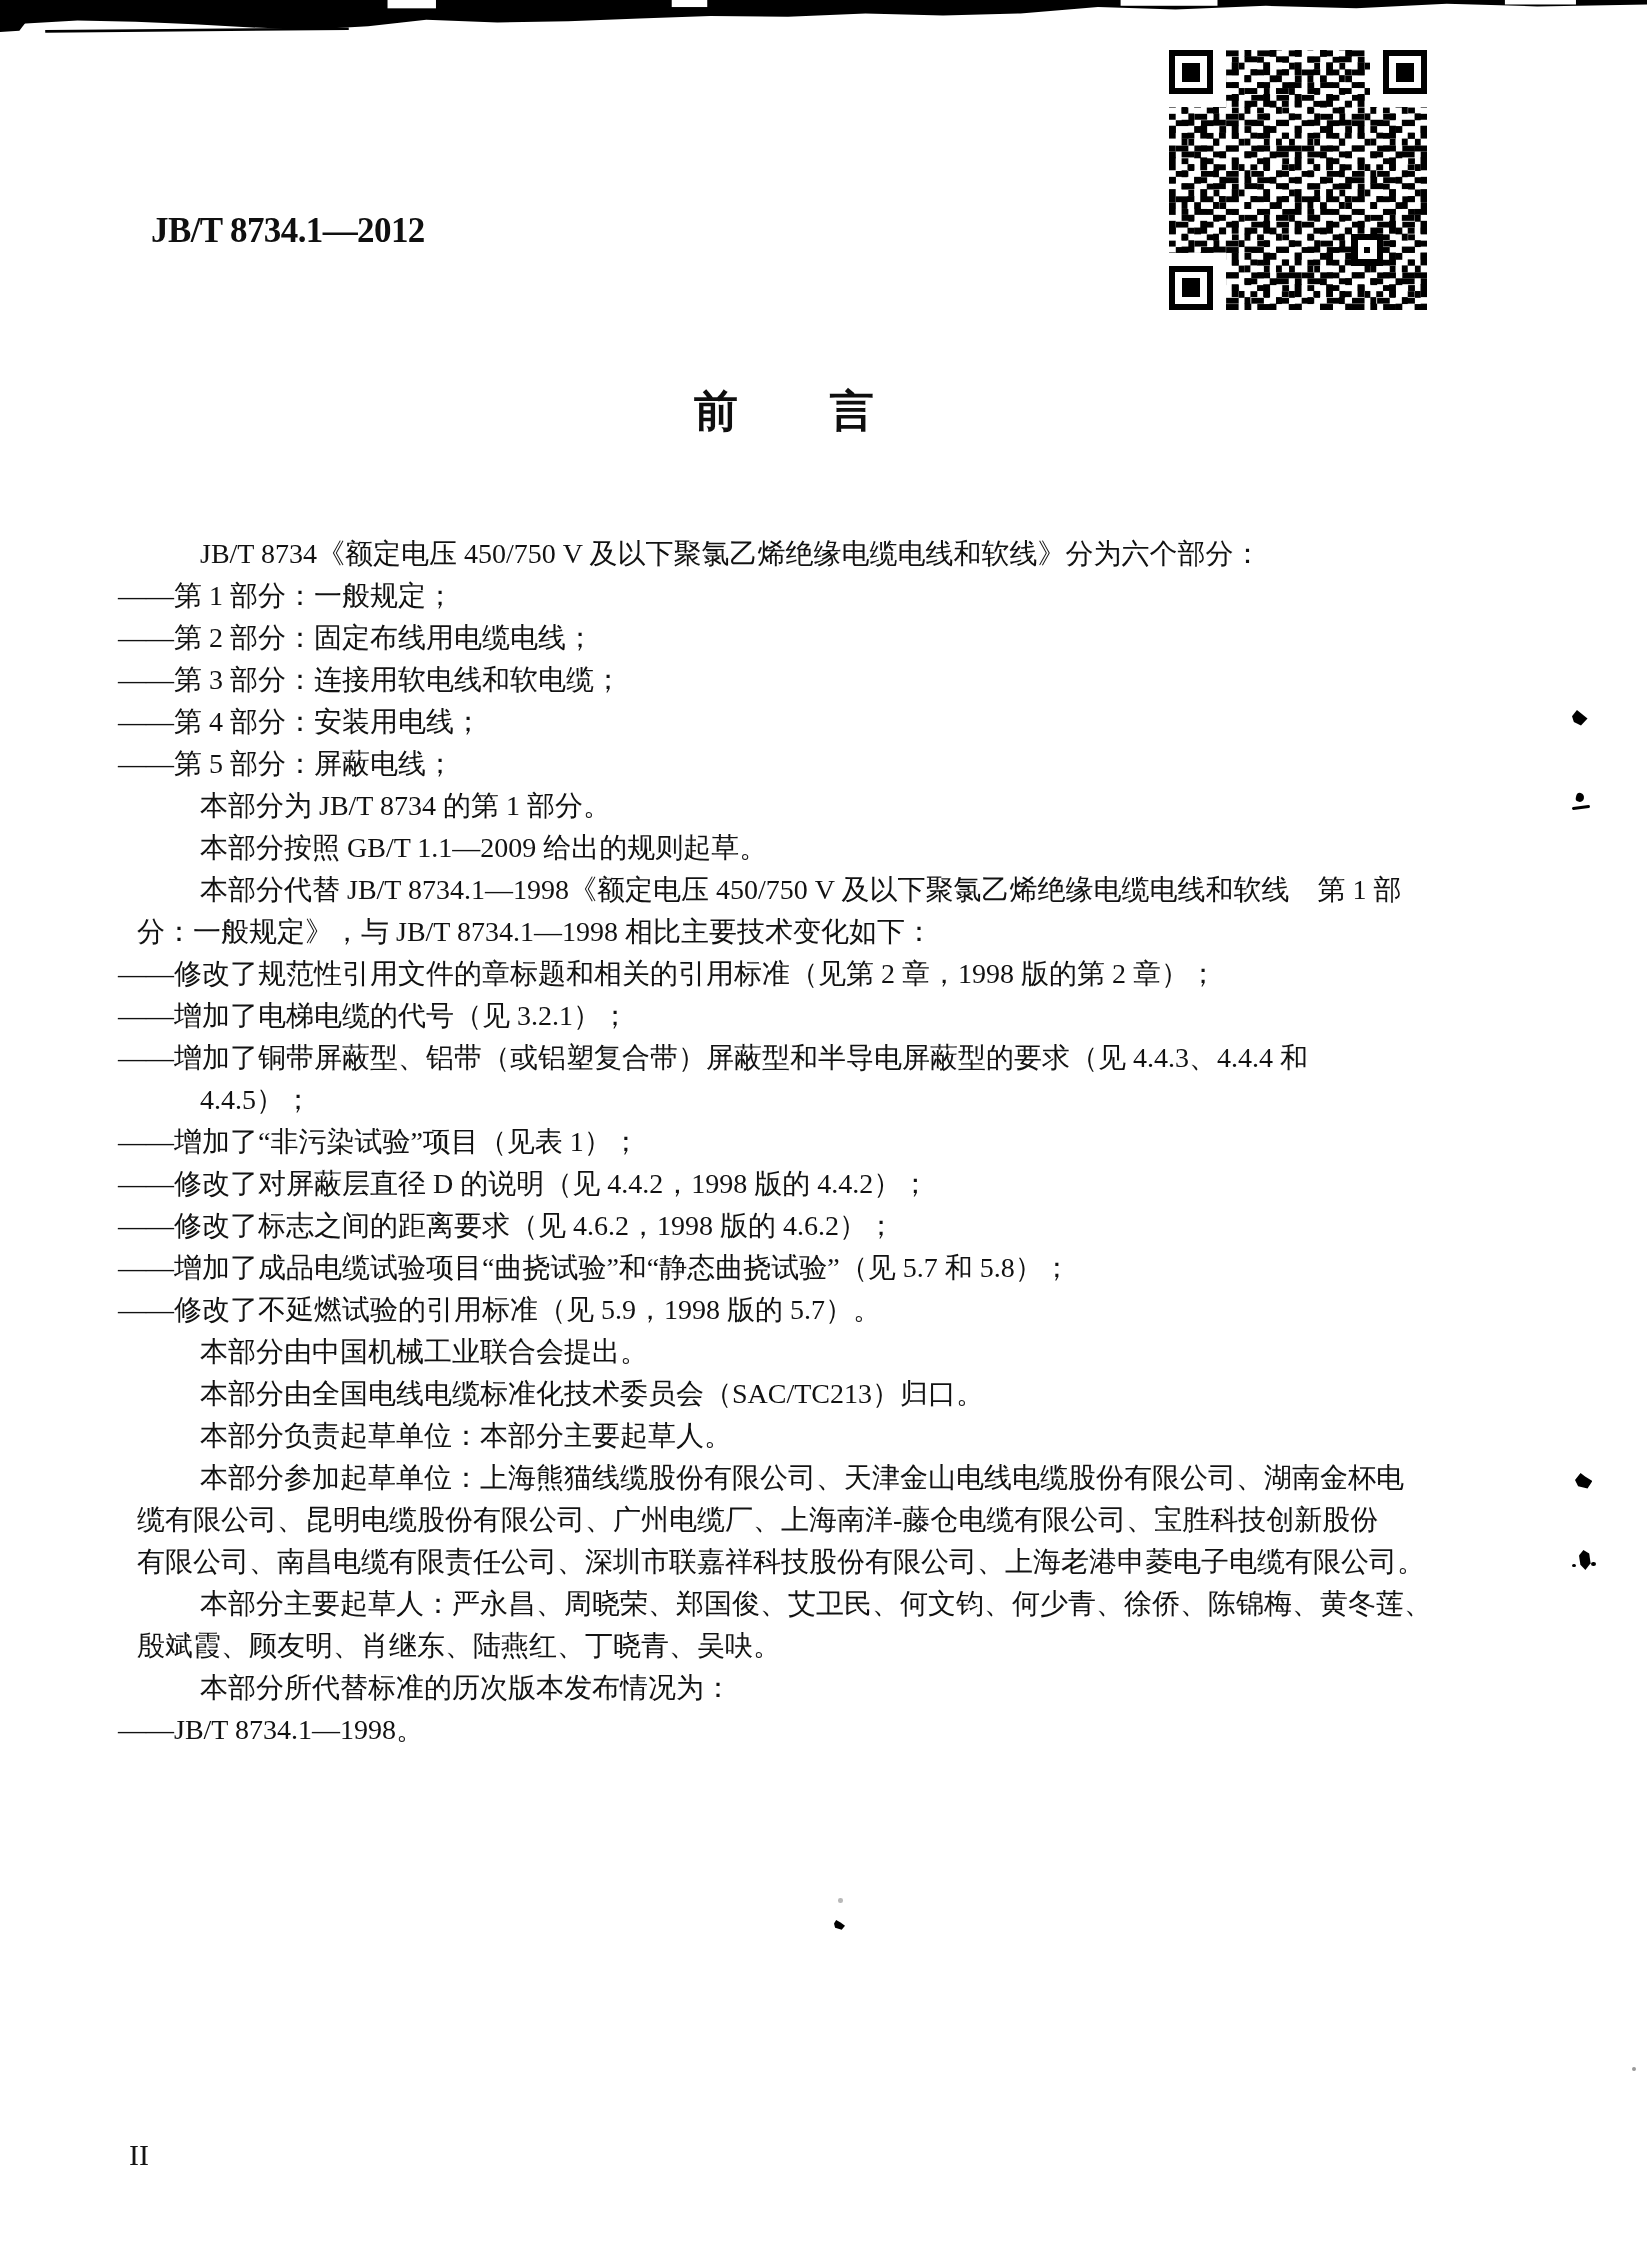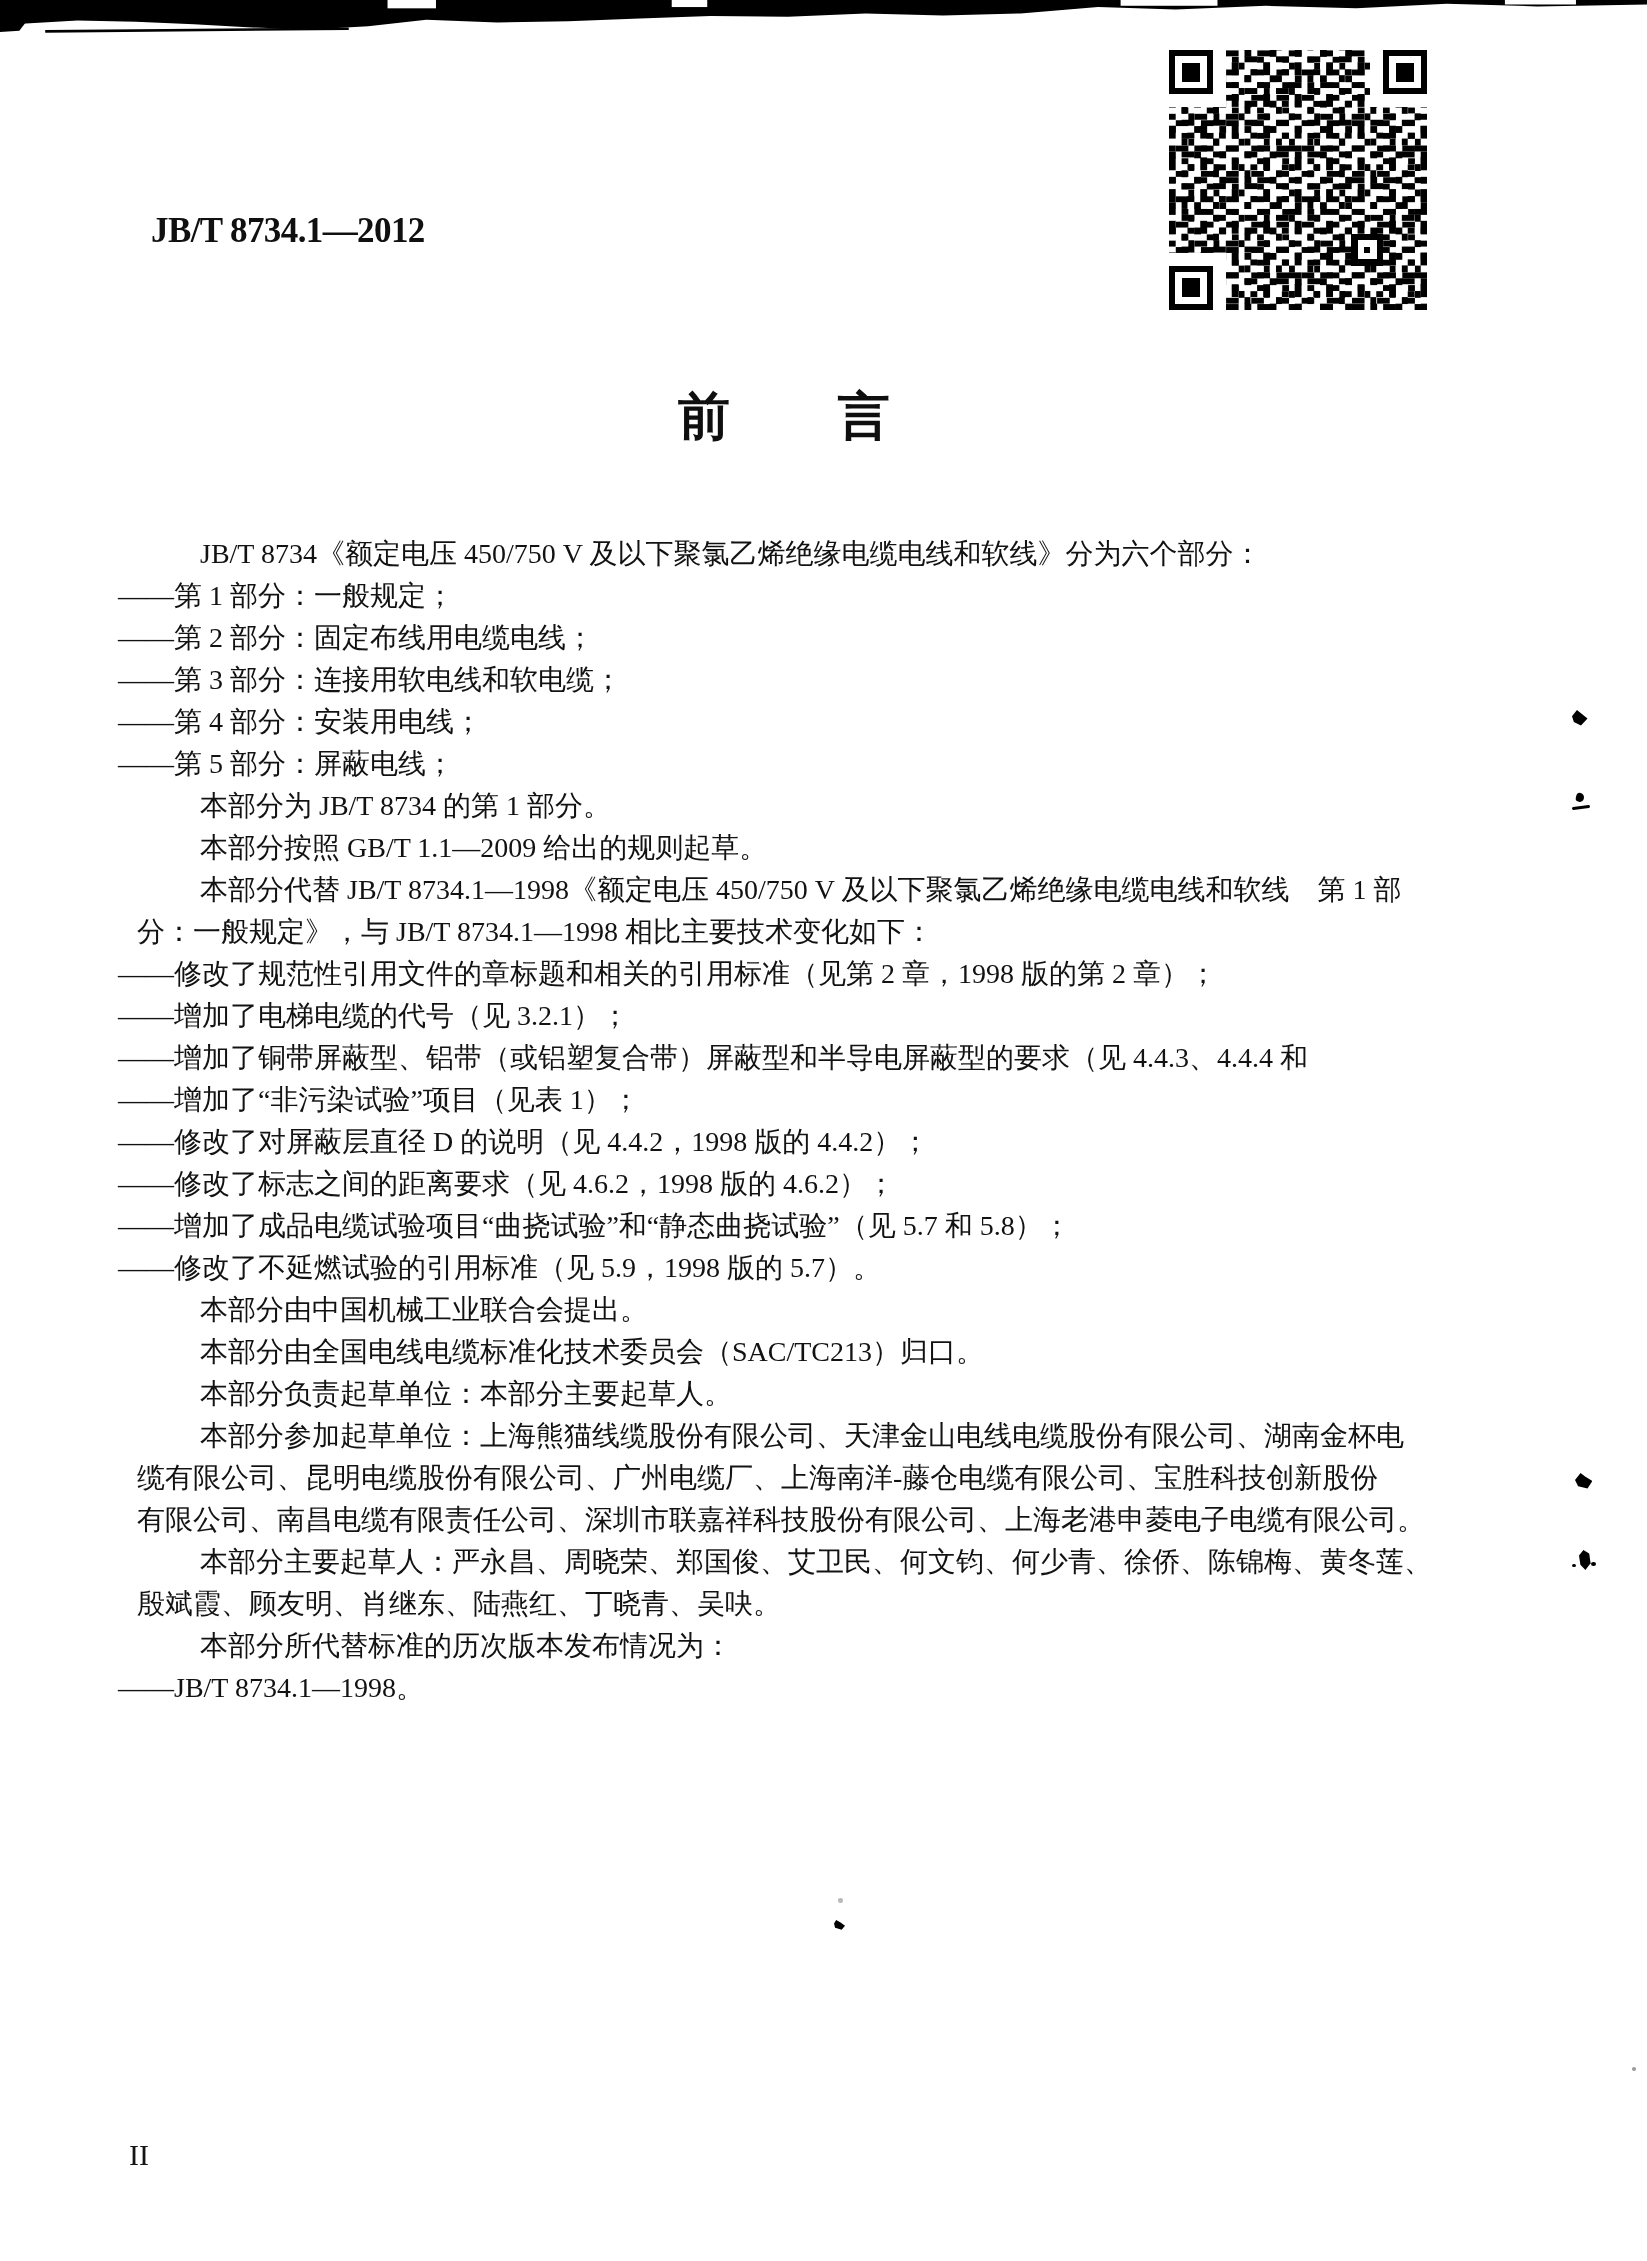--- a/index.html
+++ b/index.html
@@ -23,21 +23,21 @@
     font-family:"Liberation Serif","DejaVu Serif",serif;
     color:#101010;white-space:nowrap;
   }
 
   
   .qr{position:absolute;left:1169px;top:50px;width:258px;height:260px;}
 
   
   .fw-title{
     position:absolute;left:0;top:382px;width:1569px;
-    text-align:center;font-size:52px;font-weight:700;
+    text-align:center;font-size:44px;font-weight:700;
     color:#0f0f0f;letter-spacing:1.3px;white-space:pre;
   }
 
   
   .body-text{position:absolute;left:0;top:533px;width:1647px;}
   .line{
     height:42px;line-height:42px;
     font-size:28px;white-space:pre;color:#121212;
     font-weight:500;
   }
@@ -141,20 +141,21 @@
       <div class="line dash">——第 3 部分：连接用软电线和软电缆；</div>
       <div class="line dash">——第 4 部分：安装用电线；</div>
       <div class="line dash">——第 5 部分：屏蔽电线；</div>
       <div class="line indent">本部分为 JB/T 8734 的第 1 部分。</div>
       <div class="line indent">本部分按照 GB/T 1.1—2009 给出的规则起草。</div>
       <div class="line indent">本部分代替 JB/T 8734.1—1998《额定电压 450/750 V 及以下聚氯乙烯绝缘电缆电线和软线　第 1 部</div>
       <div class="line flush">分：一般规定》，与 JB/T 8734.1—1998 相比主要技术变化如下：</div>
       <div class="line dash">——修改了规范性引用文件的章标题和相关的引用标准（见第 2 章，1998 版的第 2 章）；</div>
       <div class="line dash">——增加了电梯电缆的代号（见 3.2.1）；</div>
       <div class="line dash">——增加了铜带屏蔽型、铝带（或铝塑复合带）屏蔽型和半导电屏蔽型的要求（见 4.4.3、4.4.4 和</div>
+      <div class="line hang">4.4.5）；</div>
       <div class="line dash">——增加了“非污染试验”项目（见表 1）；</div>
       <div class="line dash">——修改了对屏蔽层直径 D 的说明（见 4.4.2，1998 版的 4.4.2）；</div>
       <div class="line dash">——修改了标志之间的距离要求（见 4.6.2，1998 版的 4.6.2）；</div>
       <div class="line dash">——增加了成品电缆试验项目“曲挠试验”和“静态曲挠试验”（见 5.7 和 5.8）；</div>
       <div class="line dash">——修改了不延燃试验的引用标准（见 5.9，1998 版的 5.7）。</div>
       <div class="line indent">本部分由中国机械工业联合会提出。</div>
       <div class="line indent">本部分由全国电线电缆标准化技术委员会（SAC/TC213）归口。</div>
       <div class="line indent">本部分负责起草单位：本部分主要起草人。</div>
       <div class="line indent">本部分参加起草单位：上海熊猫线缆股份有限公司、天津金山电线电缆股份有限公司、湖南金杯电</div>
       <div class="line flush">缆有限公司、昆明电缆股份有限公司、广州电缆厂、上海南洋-藤仓电缆有限公司、宝胜科技创新股份</div>

